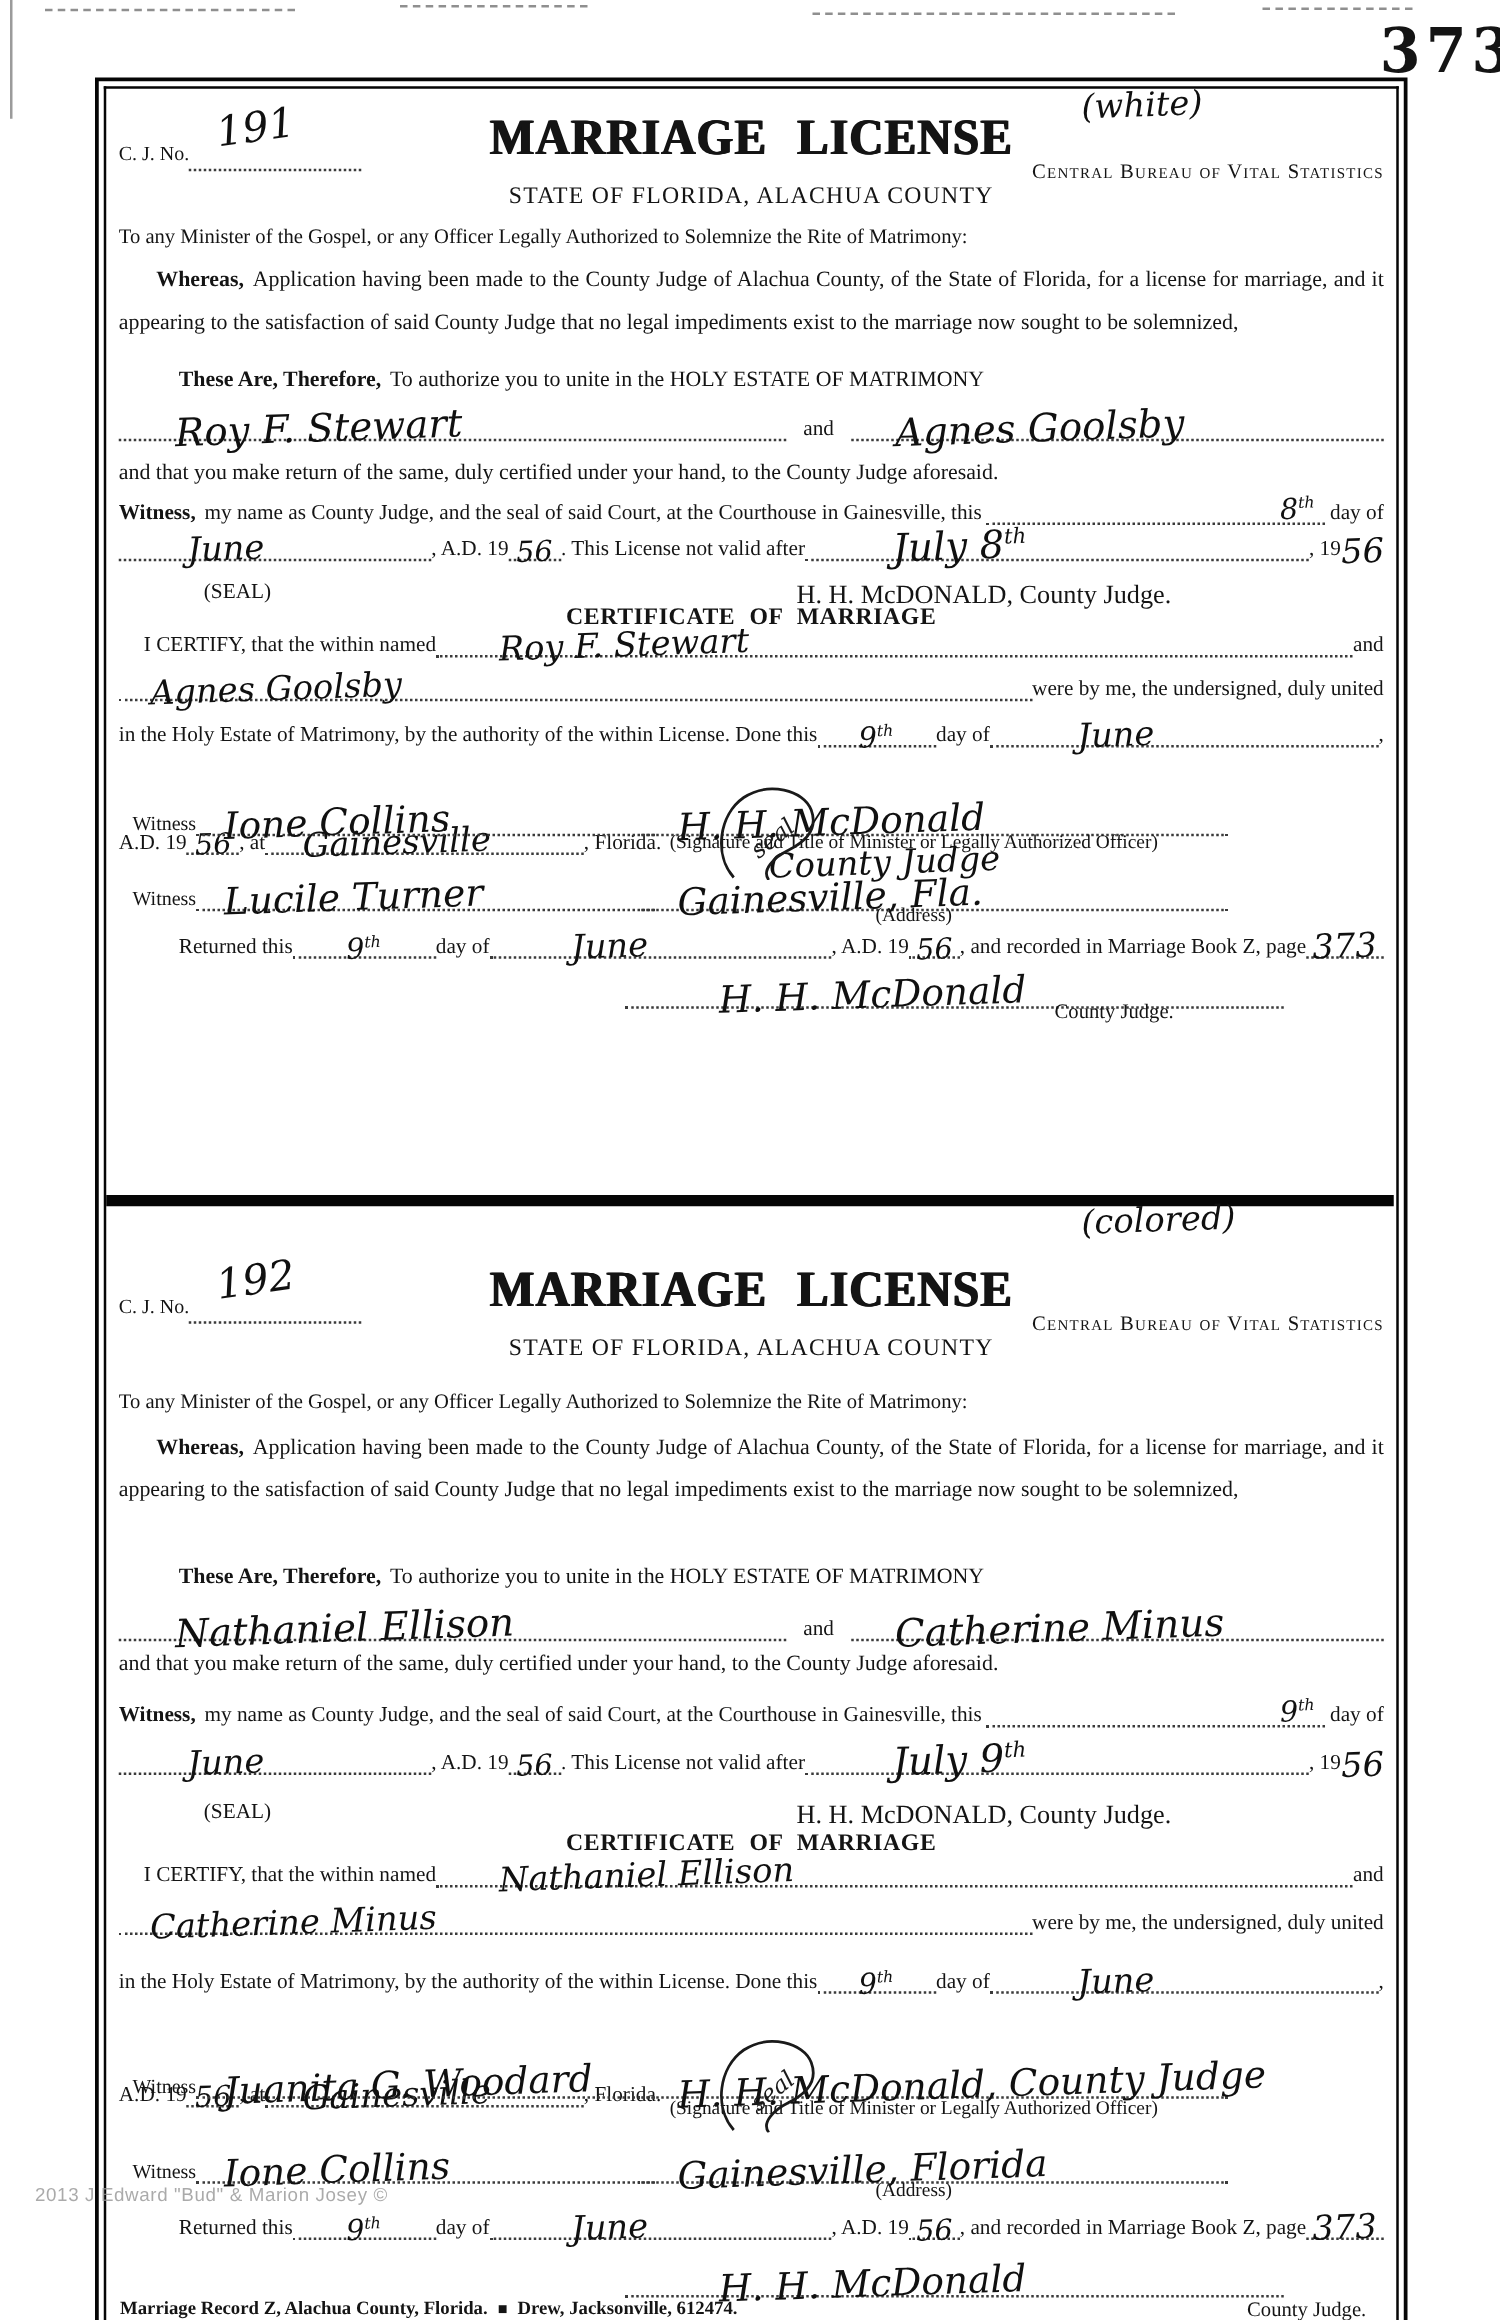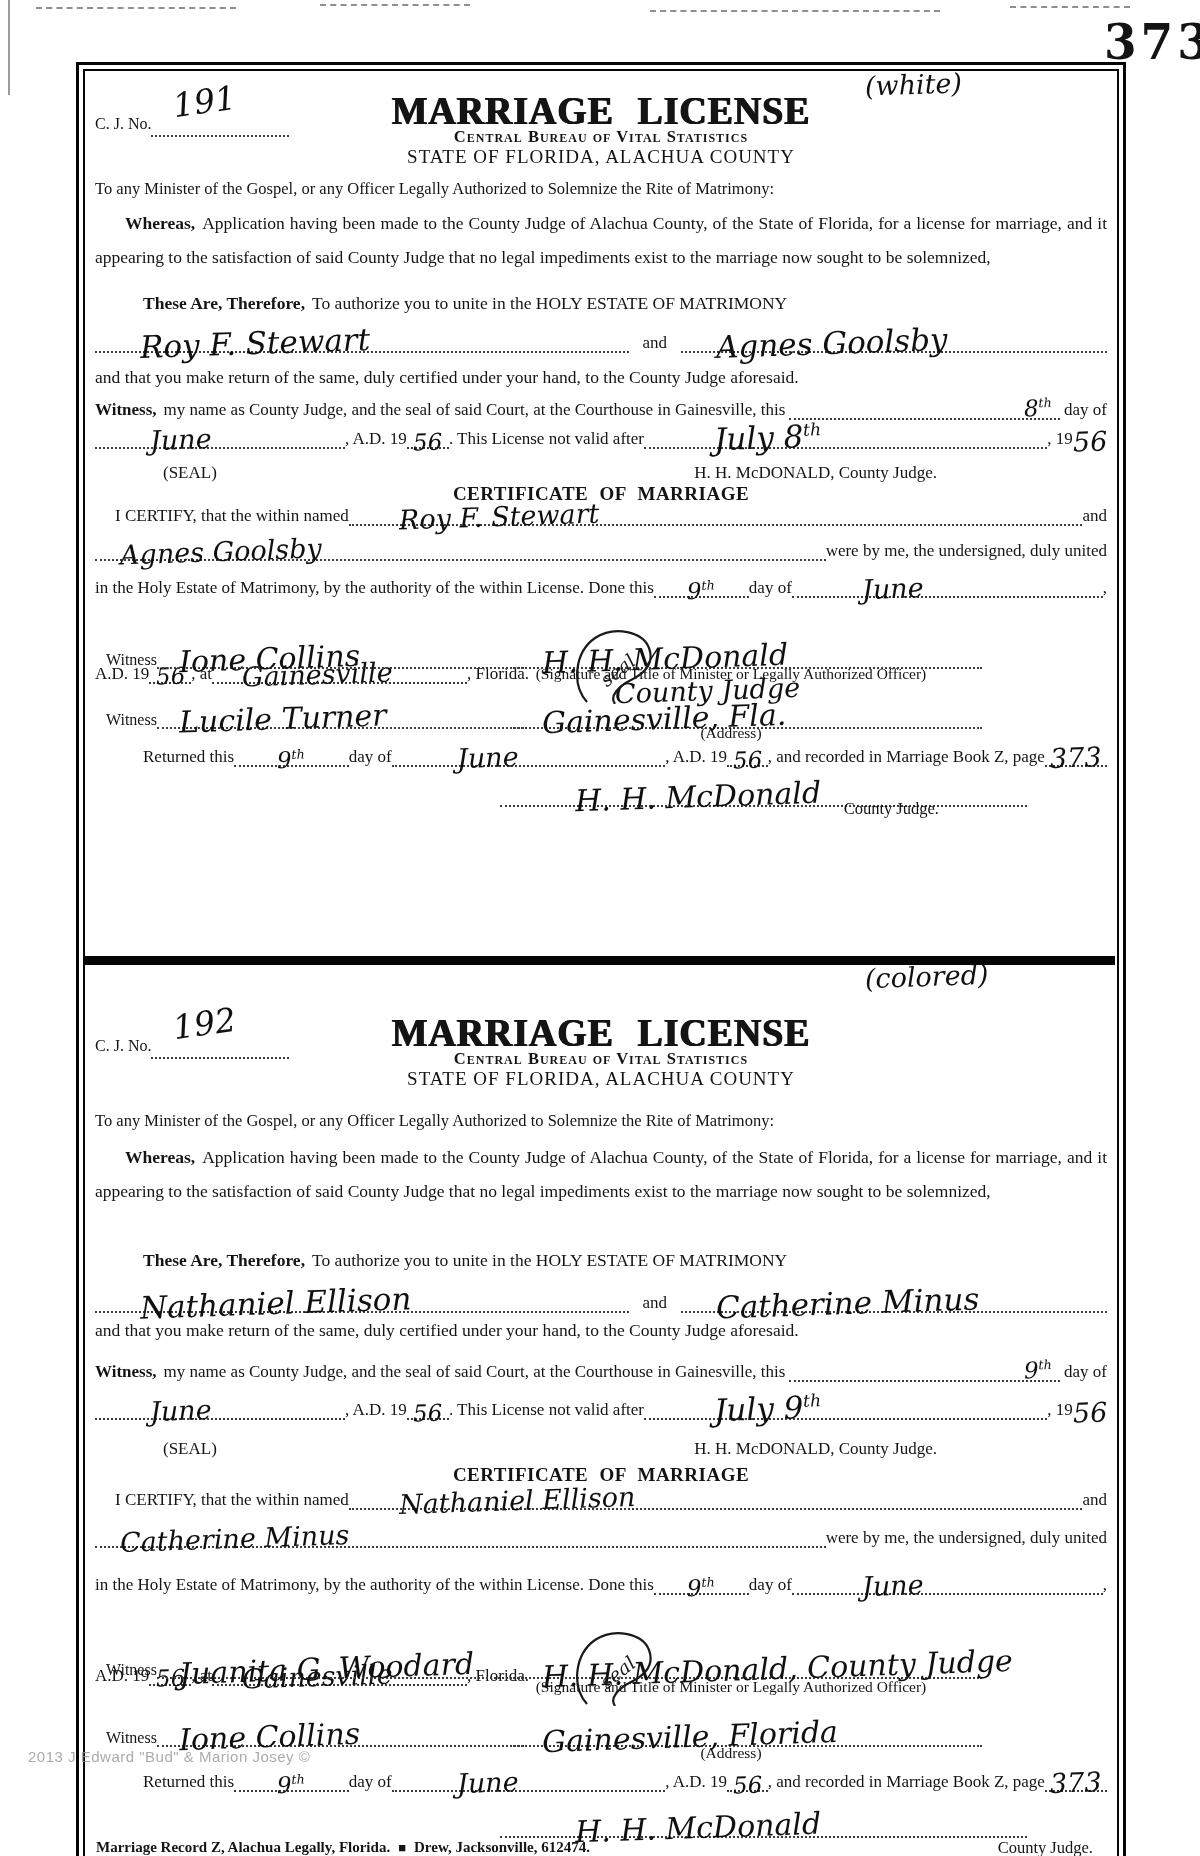--- a/index.html
+++ b/index.html
@@ -55,21 +55,21 @@
   .cj-no{position:absolute;left:78px;top:4px;font-size:33px;transform:rotate(-8deg);}
   .lic-title{
     display:inline-block;margin-top:6px;font-size:37px;font-weight:bold;
     letter-spacing:1px;word-spacing:13px;transform:scale(1.02,1.1);
     text-shadow:0.7px 0 currentColor,-0.7px 0 currentColor;
   }
   .note{position:absolute;font-size:27px;}
   .lic1 .note{right:145px;top:-10px;}
   .lic2 .note{right:118px;top:-40px;}
 
-  .r-bureau{text-align:center;font-variant:small-caps;font-weight:bold;font-size:16.5px;letter-spacing:1px;}
+  .r-bureau{text-align:right;font-variant:small-caps;font-weight:normal;font-size:16.5px;letter-spacing:1px;}
   .r-state{text-align:center;font-size:19px;letter-spacing:1px;}
   .r-salut{font-weight:normal;font-size:16.5px;}
   .r-whereas{font-size:17.5px;line-height:34px;text-align:justify;text-indent:30px;}
   .r-therefore{padding-left:48px;font-size:17.5px;}
   .r-return{font-size:17.5px;}
 
   .r-names{height:40px;}
   .gfill{flex:1.25;padding-left:45px;}
   .bfill{flex:1;padding-left:35px;}
   .and{margin:0 14px;white-space:nowrap;}
@@ -84,21 +84,21 @@
   .df{width:95px;justify-content:center;}
   .mf2{flex:1;padding-left:70px;}
   .pf{width:225px;padding-left:30px;}
   .df2{width:118px;justify-content:center;}
   .rmf{width:215px;padding-left:65px;}
   .pgfill{width:64px;justify-content:center;}
   .r-certify{padding-left:20px;}
   .r-witness .lead,.r-witness span{line-height:1.25;}
 
   .seal-label{margin-left:68px;font-size:17px;}
-  .judge{position:absolute;right:170px;font-size:17px;}
+  .judge{position:absolute;right:170px;font-size:21px;}
   .r-certtitle{text-align:center;font-weight:bold;font-size:19px;word-spacing:6px;letter-spacing:0.5px;}
 
   .r-wit1,.r-wit2{height:36px;}
   .wlabel{position:absolute;left:11px;bottom:0;font-size:16px;}
   .wfill{position:absolute;left:62px;width:345px;bottom:0;height:36px;border-bottom:2px dotted #3b3b3b;display:flex;align-items:flex-end;padding-left:22px;}
   .rcolfill{position:absolute;left:415px;width:440px;bottom:0;height:36px;border-bottom:2px dotted #3b3b3b;display:flex;align-items:flex-end;padding-left:32px;}
   .rcolfill .hw{overflow:visible;}
   .sigcap{position:absolute;left:412px;width:448px;text-align:center;font-size:15.5px;}
   .tscript{position:absolute;left:520px;width:320px;}
   .r-returned{padding-left:48px;}
@@ -451,16 +451,16 @@
       <span class="retsigfill">
           <span class="hw hw-lg">H. H. McDonald</span>
         </span>
     </div>
     <div class="row r-cjudge">County Judge.</div>
   </section>
 
   <div class="wm">2013 J Edward "Bud" &amp; Marion Josey ©</div>
 
   <div class="footer">
-    <span>Marriage Record Z, Alachua Legally, Florida.</span><span class="mark">■</span><span>Drew, Jacksonville, 612474.</span>
+    <span>Marriage Record Z, Alachua County, Florida.</span><span class="mark">■</span><span>Drew, Jacksonville, 612474.</span>
   </div>
 
 </div>
 
 </body></html>

